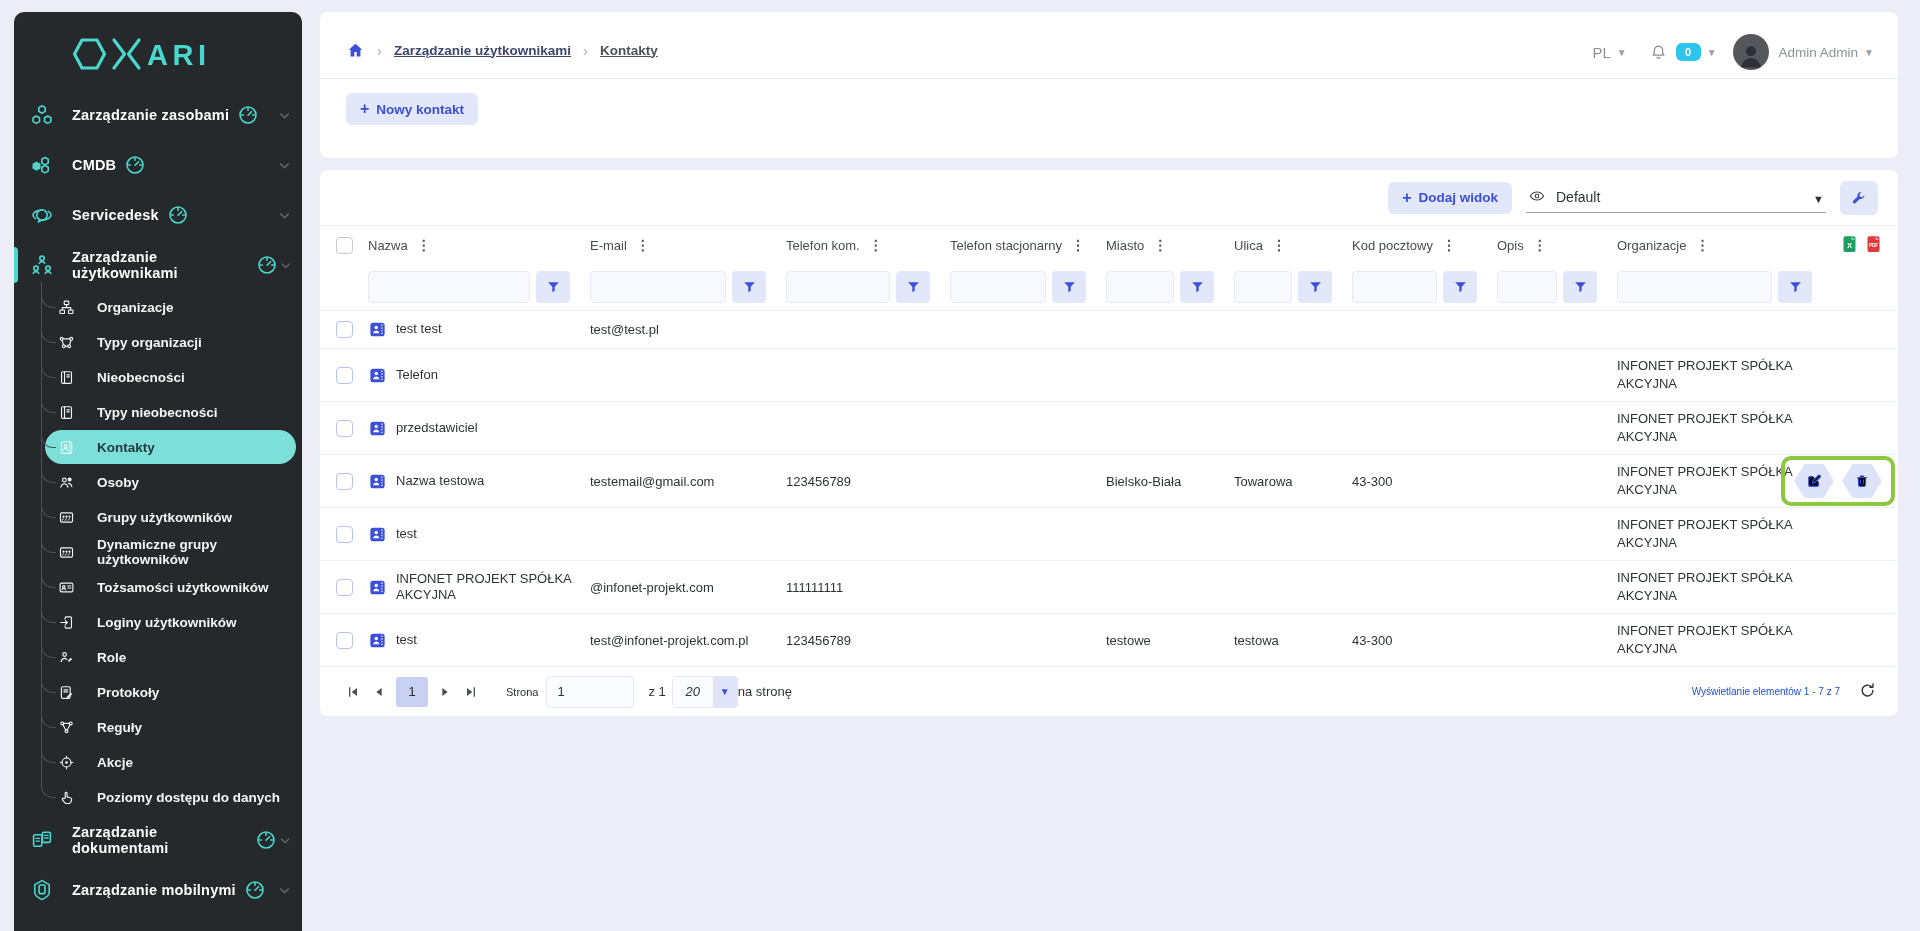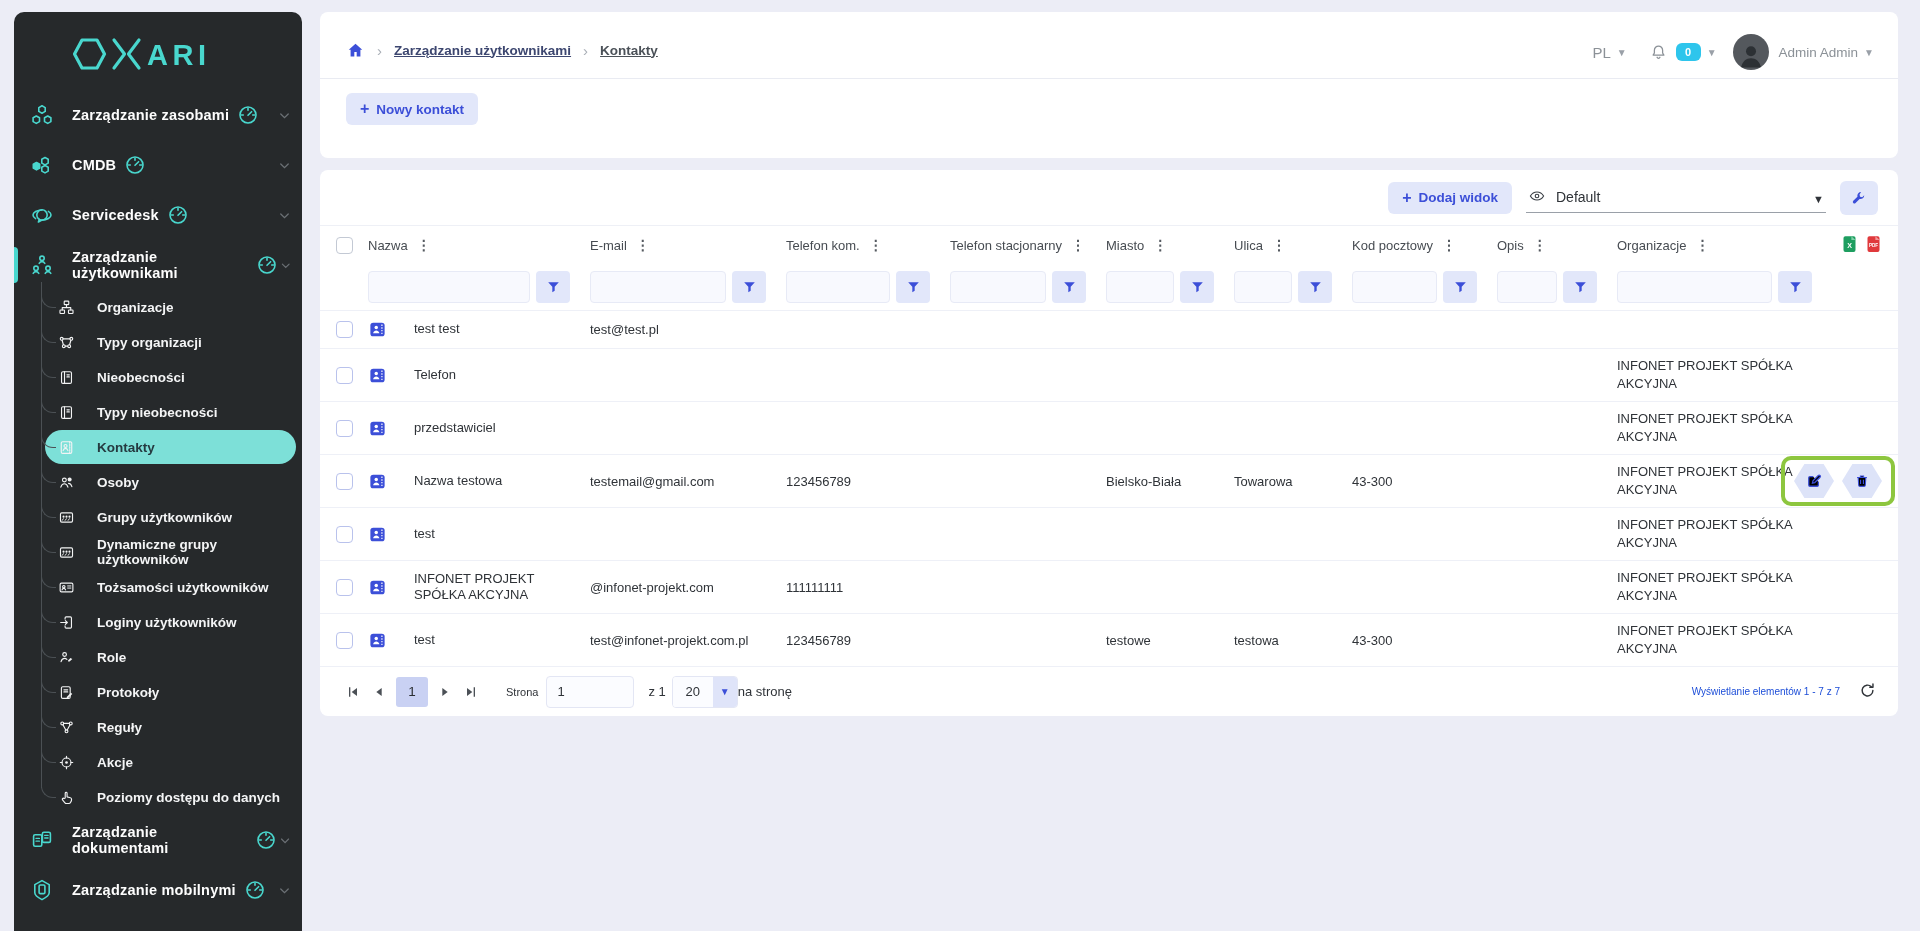--- a/index.html
+++ b/index.html
@@ -84,42 +84,42 @@
   .frow { height:46px; align-items:center; }
   .fcell { display:flex; align-items:center; gap:6px; padding:0 12px 0 8px; }
   .fcell input[type=text] { flex:1; height:32px; min-width:0; background:#f8f9fe; border:1px solid #e7eaf6;
     border-radius:4px; padding:0 8px; font-size:13px; }
   .fbtn { width:34px; height:32px; flex:0 0 34px; background:#e2e7fa; border:none; border-radius:4px;
     display:flex; align-items:center; justify-content:center; cursor:pointer; }
   .fbtn svg { width:15px; height:15px; }
   .trow { border-top:1px solid #eef0f7; min-height:53px; position:relative; }
   .trow.short { min-height:38px; }
   .cell { display:flex; align-items:center; padding-left:8px; font-size:13px; color:#2f3338; }
-  .c-name { gap:27px; padding-right:10px; line-height:1.25; }
+  .c-name { gap:9px; padding-right:10px; line-height:1.25; }
   .c-name .cicon { width:19px; height:19px; flex:0 0 19px; }
   .c-org { line-height:1.35; padding:8px 8px; }
   .act-box { position:absolute; right:3px; top:50%; transform:translateY(-50%);
     border:4px solid #8dc63f; border-radius:10px; padding:4px 9px; display:flex; gap:8px; align-items:center; }
   .hexbtn { width:40px; height:34px; border:none; background:#dde3f8; cursor:pointer;
     clip-path:polygon(26% 0,74% 0,100% 50%,74% 100%,26% 100%,0 50%);
     display:flex; align-items:center; justify-content:center; }
   .hexbtn svg { width:18px; height:18px; }
 
   
   .pager { display:flex; align-items:center; border-top:1px solid #eef0f7; height:50px; padding:0 20px; }
   .pgbtn { background:none; border:none; width:26px; height:26px; cursor:pointer; color:#4b5056;
     display:flex; align-items:center; justify-content:center; }
   .pgbtn svg { width:16px; height:16px; }
   .pgnum { width:32px; height:30px; background:#c9d1f3; border-radius:3px; color:#2b2f33;
     font-size:13.5px; display:flex; align-items:center; justify-content:center; margin:0 4px; cursor:pointer; }
   .pglabel { font-size:11px; color:#2f3338; margin:0 8px 0 22px; }
   .pginput { width:88px; height:32px; background:#fbfcff; border:1px solid #e3e6f4; border-radius:4px;
     padding:0 10px; font-size:13px; color:#2f3338; }
   .pgof { font-size:13px; color:#2f3338; margin:0 6px 0 14px; }
-  .pgsize { display:flex; height:32px; border:1px solid #e3e6f4; border-radius:4px; overflow:hidden; cursor:pointer; }
+  .pgsize { display:flex; height:32px; border:1px solid #e3e6f4; border-radius:4px; overflow:hidden; cursor:pointer;font-style:italic; }
   .pgsize .sz { width:40px; display:flex; align-items:center; justify-content:center; font-size:13px;
     color:#2f3338; background:#fbfcff; }
   .pgsize .szc { width:24px; background:#dfe4f9; color:#3c4fd8; display:flex; align-items:center;
     justify-content:center; font-size:10px; }
   .perpage { font-size:13px; color:#2f3338; }
   .pg-right { margin-left:auto; display:flex; align-items:center; gap:16px; }
   .summary { font-size:10px; color:#1d4ed8; }
   .refresh { background:none; border:none; cursor:pointer; width:22px; height:22px; color:#2f3338; }
   .refresh svg { width:19px; height:19px; }
 </style>

